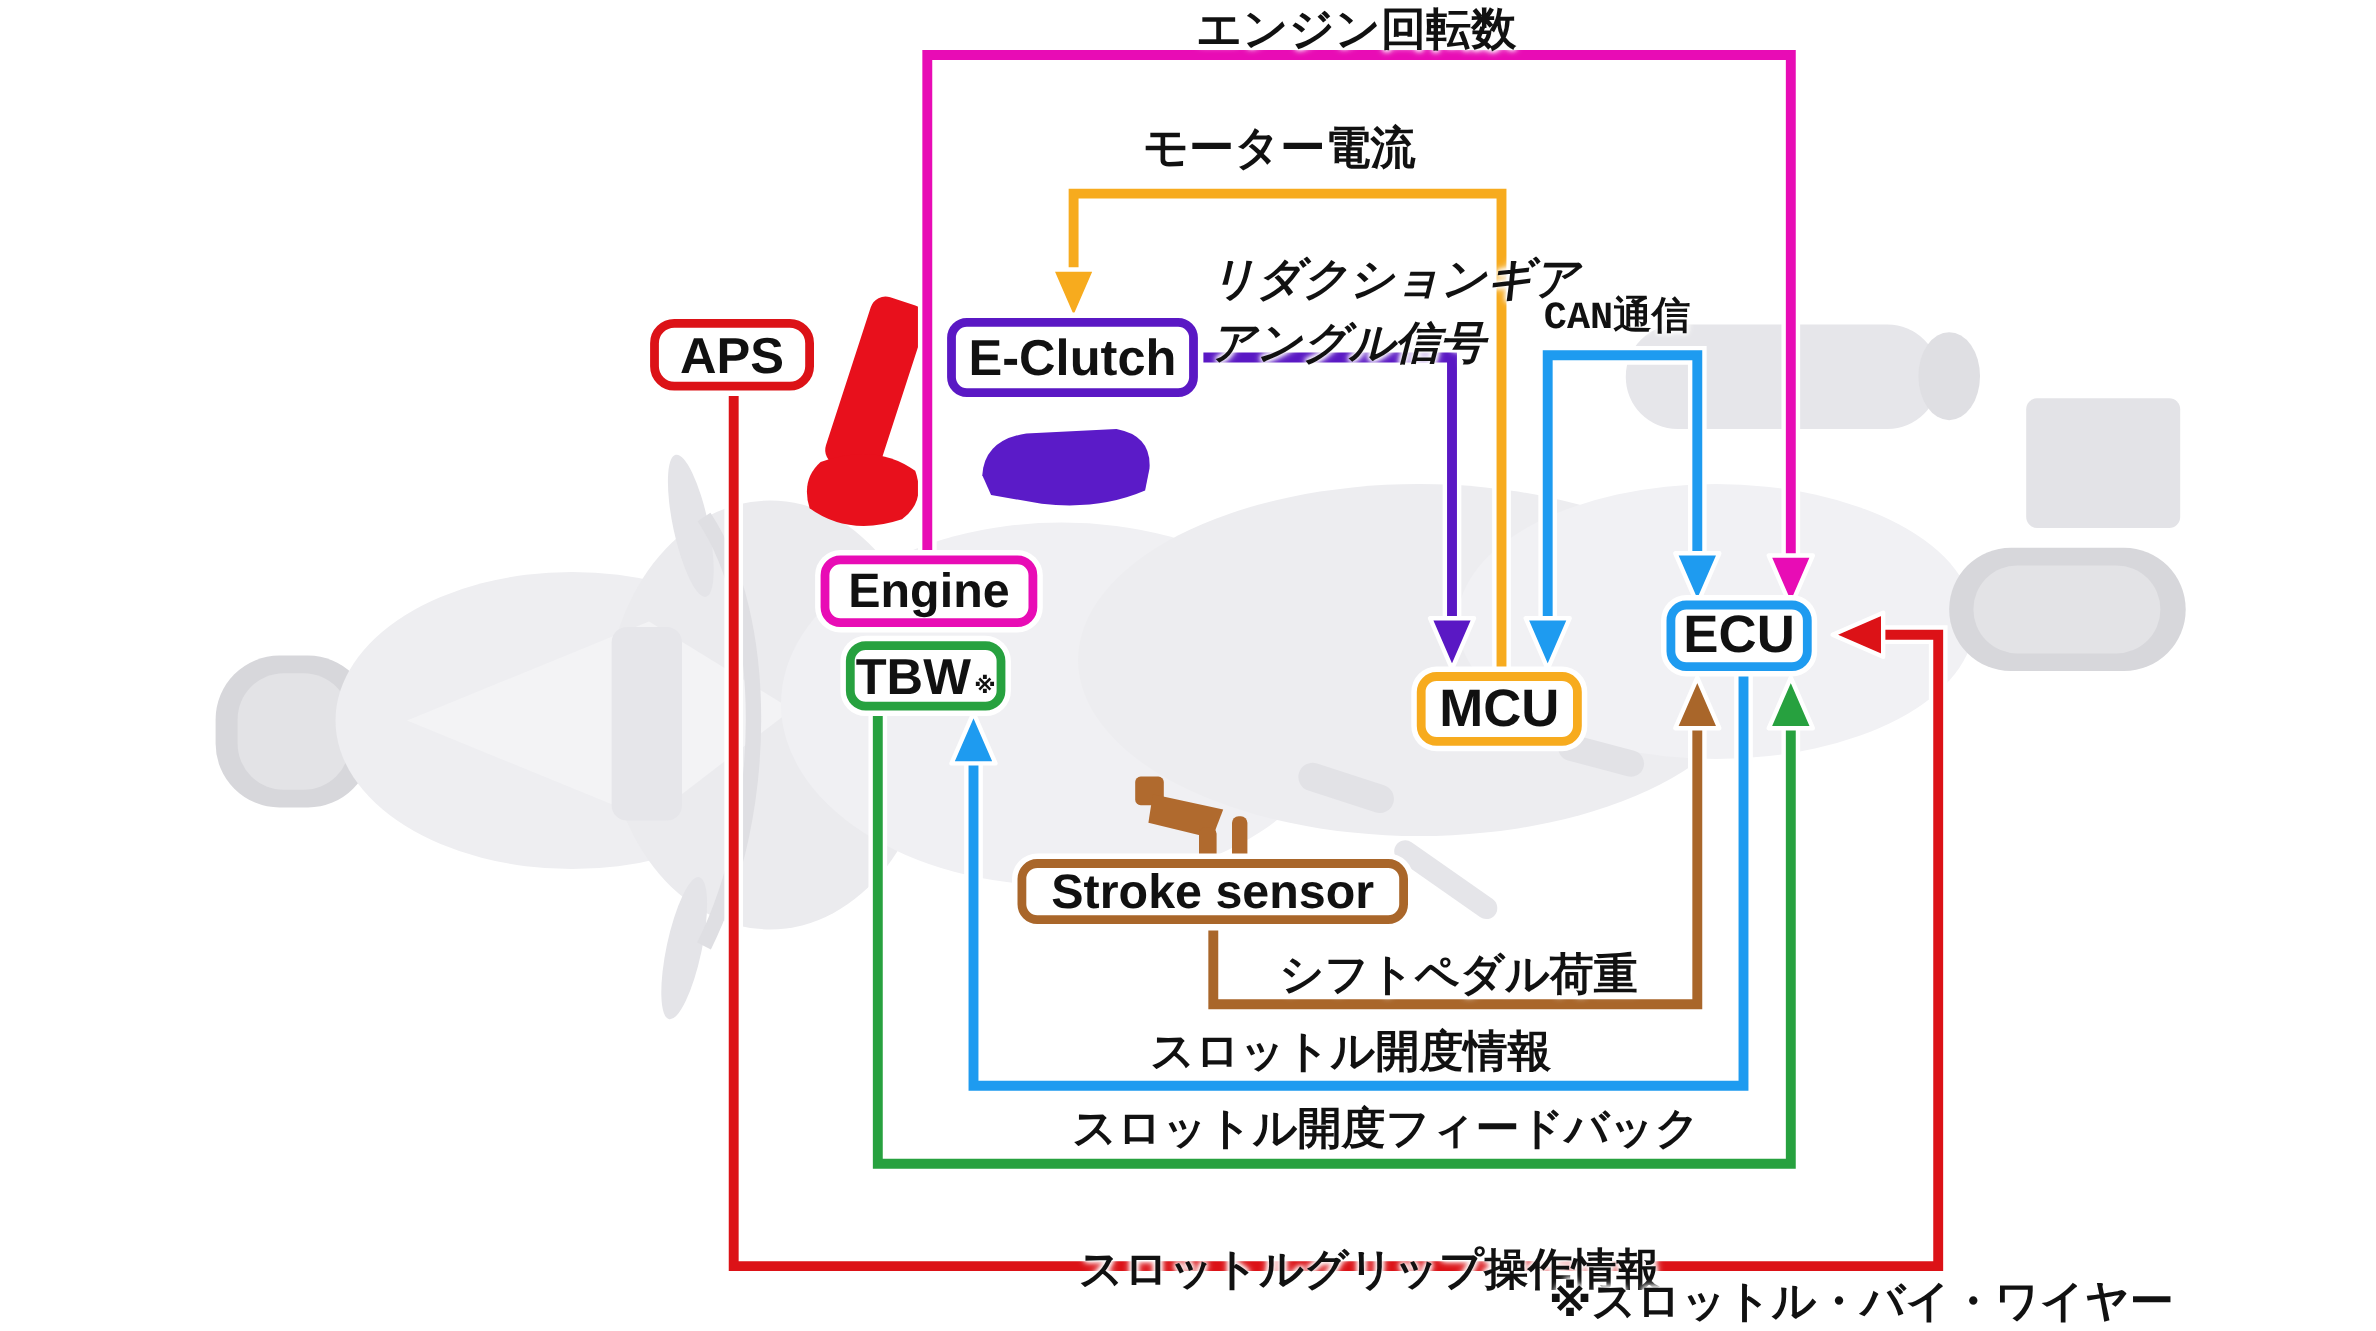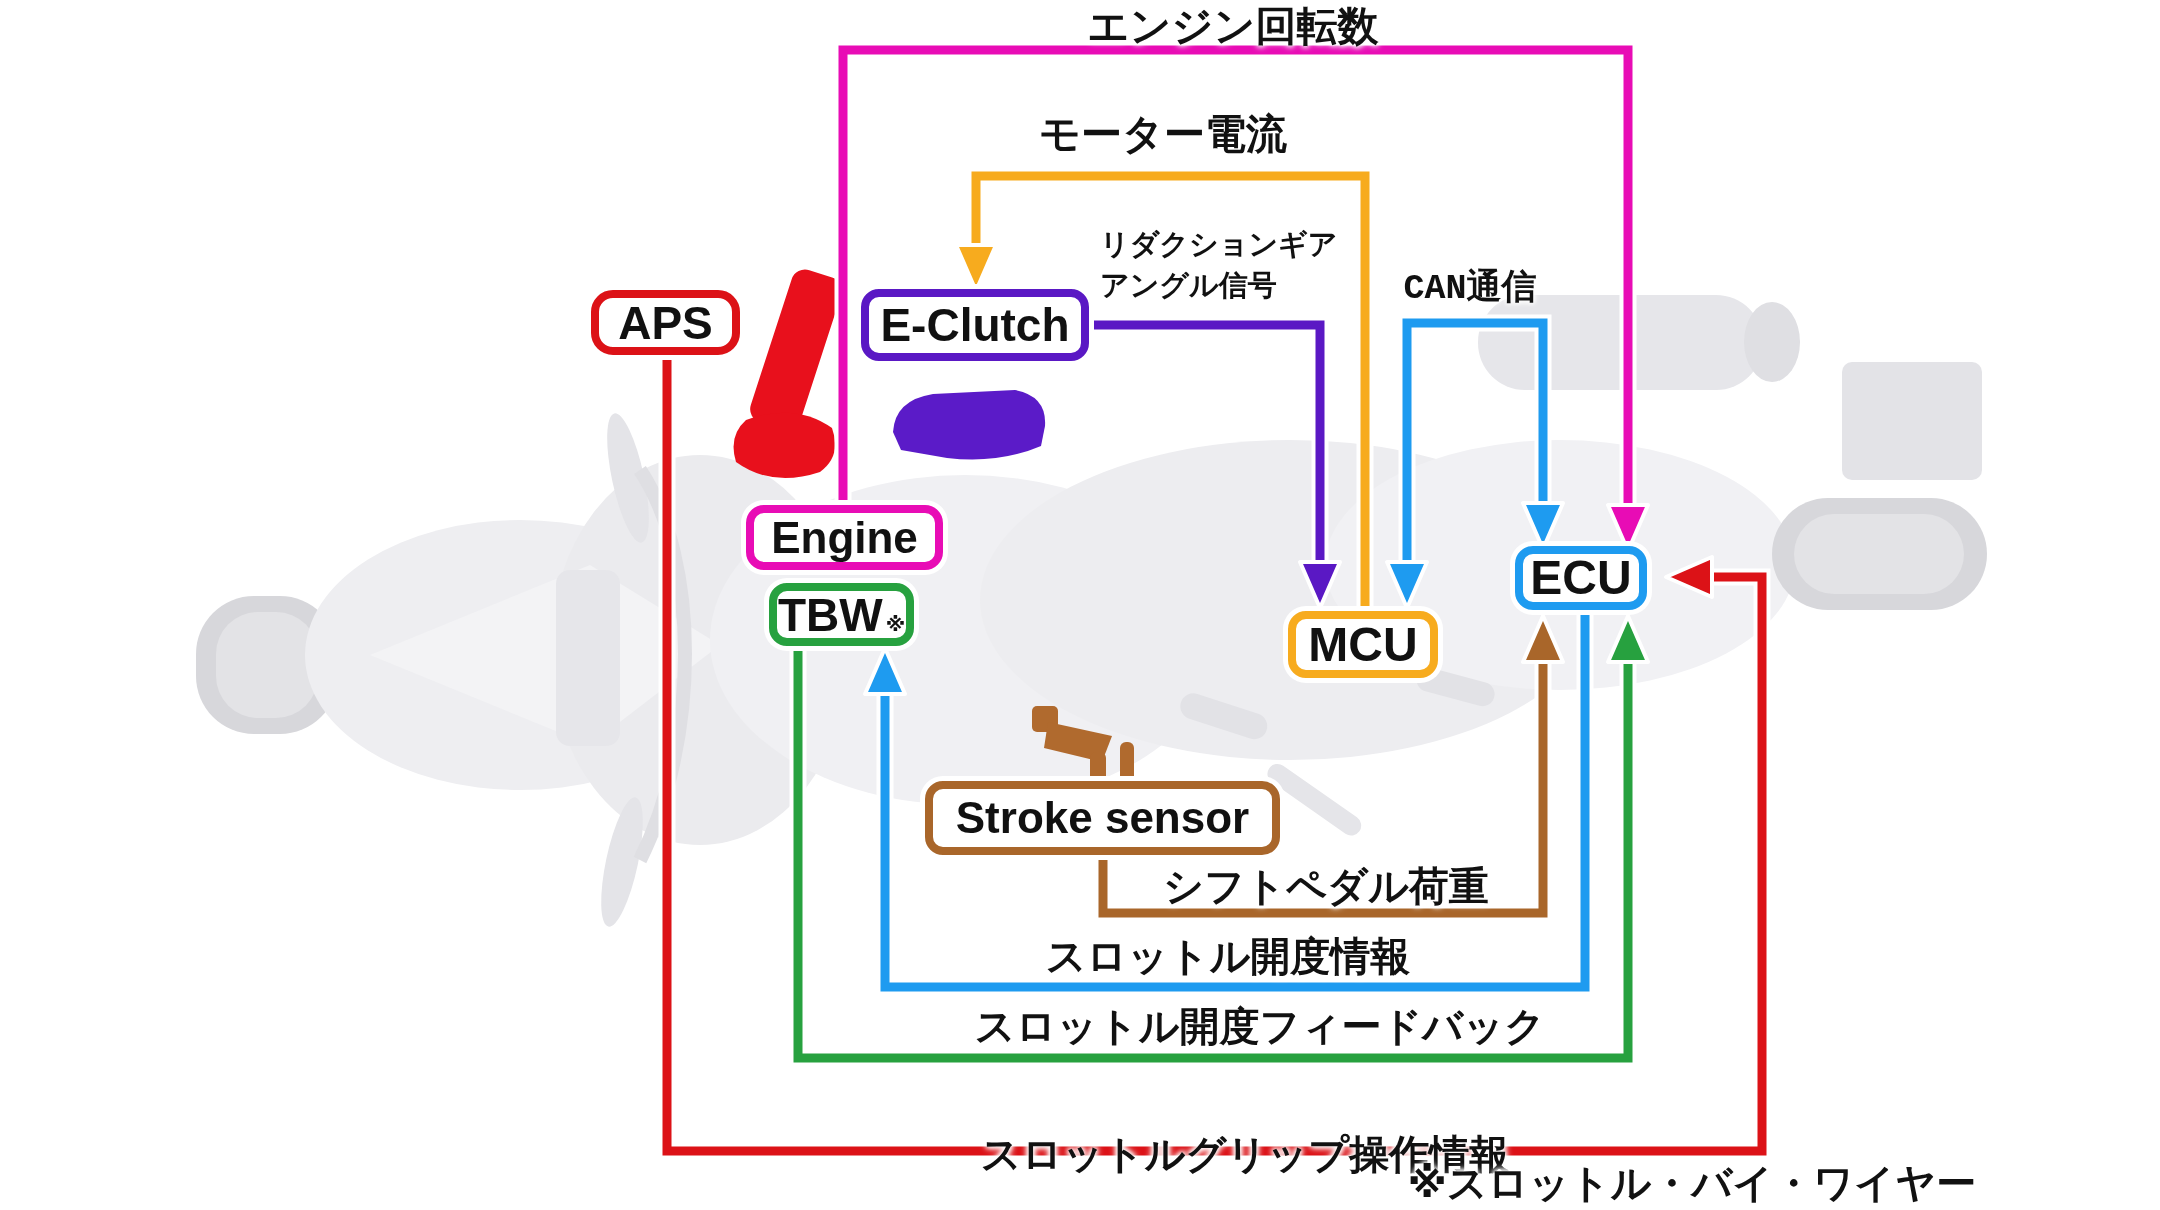--- a/index.html
+++ b/index.html
@@ -22,33 +22,33 @@
     box-shadow:0 0 0 5px #ffffff;
     line-height:1;
     white-space:nowrap;
   }
   .box-aps{left:591px;top:290px;width:149px;height:65px;font-size:46px;border-color:#dc1217;border-radius:22px;}
   .box-eclutch{left:861px;top:289px;width:228px;height:72px;font-size:46px;border-color:#5a18c4;}
   .box-engine{left:746px;top:505px;width:197px;height:65px;font-size:44px;border-color:#e80cb5;}
   .box-tbw{left:769px;top:583px;width:145px;height:63px;font-size:46px;border-color:#27a13f;}
   .box-mcu{left:1288px;top:611px;width:150px;height:67px;font-size:48px;border-color:#f7ab1e;}
   .box-ecu{left:1515px;top:546px;width:132px;height:64px;font-size:48px;border-color:#1e9bf0;}
-  .box-stroke{left:925px;top:781px;width:355px;height:74px;font-size:44px;border-color:#a9662a;}
+  .box-stroke{left:925px;top:781px;width:355px;height:59px;font-size:44px;border-color:#a9662a;}
   .fnmark{font-size:20px;align-self:flex-end;margin:0 0 4px 3px;font-weight:700;}
   .lbl{
     position:absolute;
     font-weight:700;color:#111111;
     white-space:nowrap;
     transform:translateX(-50%);
     text-shadow:0 0 5px #fff,0 0 5px #fff,0 0 7px #fff,0 0 9px #fff;
     line-height:1;
   }
   .lbl-engine-rpm{left:1233px;top:6px;font-size:41px;}
   .lbl-motor-current{left:1163px;top:114px;font-size:41px;}
-  .lbl-reduction{left:1100px;top:224px;font-size:29px;transform:none;text-align:left;line-height:1.42;}
+  .lbl-reduction{left:1100px;top:224px;font-size:41px;transform:none;text-align:left;line-height:1.42;font-style:italic;}
   .lbl-can{left:1470px;top:272px;font-size:35px;font-family:Liberation Mono, monospace;}
   .lbl-shift-pedal{left:1326px;top:866px;font-size:40px;}
   .lbl-throttle-info{left:1228px;top:936px;font-size:40px;}
   .lbl-throttle-fb{left:1240px;top:1006px;font-size:40px;margin-left:20px;}
   .lbl-throttle-grip{left:1245px;top:1098px;font-size:40px;margin-top:36px;}
   .lbl-footnote{left:1692px;top:1163px;font-size:40px;}
   .wire{fill:none;stroke-linejoin:miter;stroke-linecap:butt;}
   .casing{stroke:#ffffff;stroke-width:17px;}
   .core{stroke-width:9px;}
   .ahead{stroke:#ffffff;stroke-width:4px;stroke-linejoin:round;}

